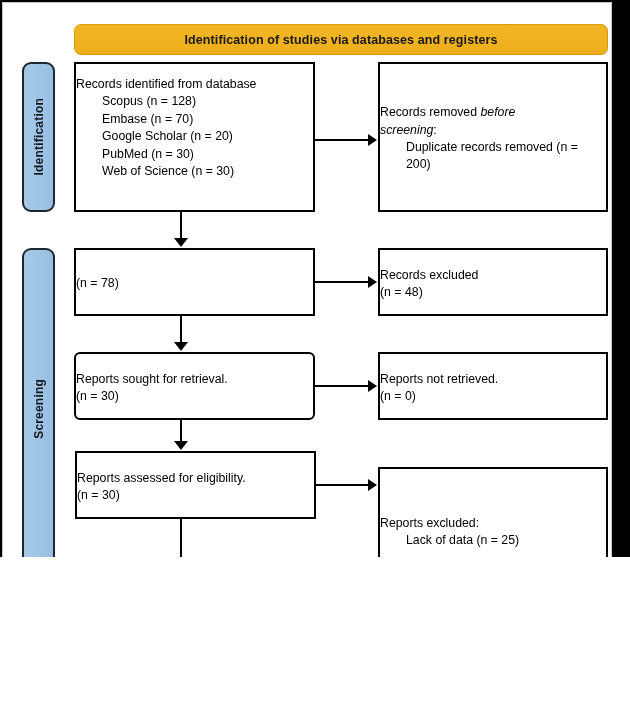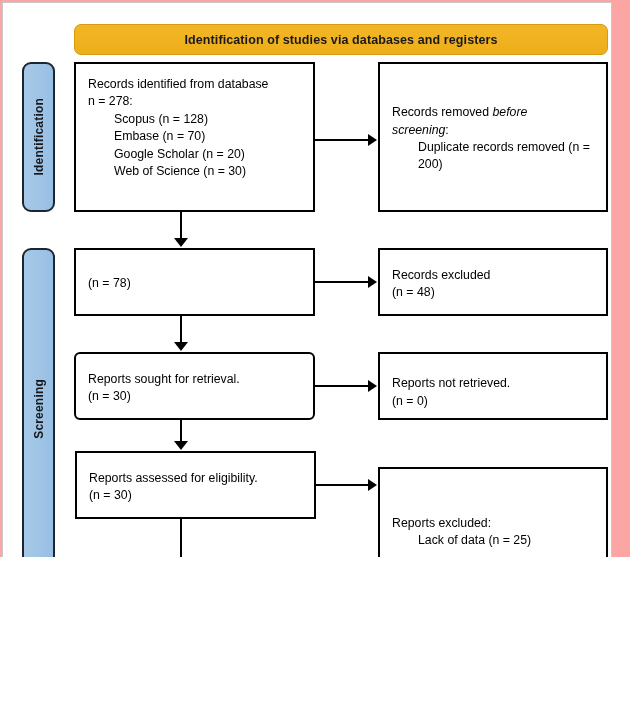--- a/index.html
+++ b/index.html
@@ -5,21 +5,21 @@
 <style>
   html,body{margin:0;padding:0;background:#ffffff;}
   body{
     font-family:"Liberation Sans", sans-serif;
     -webkit-font-smoothing:antialiased;
   }
   #page{
     position:relative;
     width:630px;
     height:557px;
-    background:#fca5a5;
+    background:#000000;
     overflow:hidden;
   }
   
   #outer-frame{
     position:absolute;
     left:2px; top:2px;
     width:610px; height:688px;
     border:1px solid #c8c8c8;
     box-sizing:border-box;
     background:#ffffff;
@@ -70,39 +70,39 @@
   #phase-identification{ top:62px;  height:150px; }
   #phase-screening    { top:248px; height:322px; }
   #phase-included     { top:585px; height:105px; }
 
   
   .box{
     position:absolute;
     background:#ffffff;
     border:2px solid #000000;
     box-sizing:border-box;
-    padding:12px 10px 8px 12px;
+    padding:12px 10px 8px 0;
     font-size:12.3px;
     line-height:1.42;
     color:#000000;
   }
   .box .line{ white-space:pre-wrap; }
   .box .indent{ padding-left:26px; }
   .box .ital{ font-style:italic; }
   .vcenter{ display:flex; flex-direction:column; justify-content:center; }
 
   
   #box-records-identified { left:74px;  top:62px;  width:241px; height:150px; }
   #box-records-removed    { left:378px; top:62px;  width:230px; height:150px; }
   
   #box-records-screened   { left:74px;  top:248px; width:241px; height:68px; }
   #box-records-excluded   { left:378px; top:248px; width:230px; height:68px; }
   
   #box-reports-sought     { left:74px;  top:352px; width:241px; height:68px;border-radius:6px; }
-  #box-reports-not-retrieved{ left:378px; top:352px; width:230px; height:68px;justify-content:flex-end; }
+  #box-reports-not-retrieved{ left:378px; top:352px; width:230px; height:68px; }
   
   #box-reports-assessed   { left:75px;  top:451px; width:241px; height:68px; }
   #box-reports-excluded   { left:378px; top:451px; width:230px; height:126px;margin-top:16px; }
   
   #box-studies-included   { left:74px;  top:592px; width:241px; height:68px; }
 
   
   .v-line{
     position:absolute;
     left:180px;
@@ -167,24 +167,24 @@
   </div>
   <div class="phase" id="phase-screening">
     <span>Screening</span>
   </div>
   <div class="phase" id="phase-included">
     <span>Included</span>
   </div>
 
   <div class="box" id="box-records-identified">
     <div class="line">Records identified from database</div>
-    <div class="line">n = 278:</div>
     <div class="line indent">Scopus (n = 128)</div>
     <div class="line indent">Embase (n = 70)</div>
     <div class="line indent">Google Scholar (n = 20)</div>
+    <div class="line indent">PubMed (n = 30)</div>
     <div class="line indent">Web of Science (n = 30)</div>
   </div>
 
   <div class="box vcenter" id="box-records-removed">
     <div class="line"><span>Records removed </span><span class="ital">before</span></div>
     <div class="line"><span class="ital">screening</span><span>:</span></div>
     <div class="line indent">Duplicate records removed (n = 200)</div>
   </div>
 
   <div class="box vcenter" id="box-records-screened">

